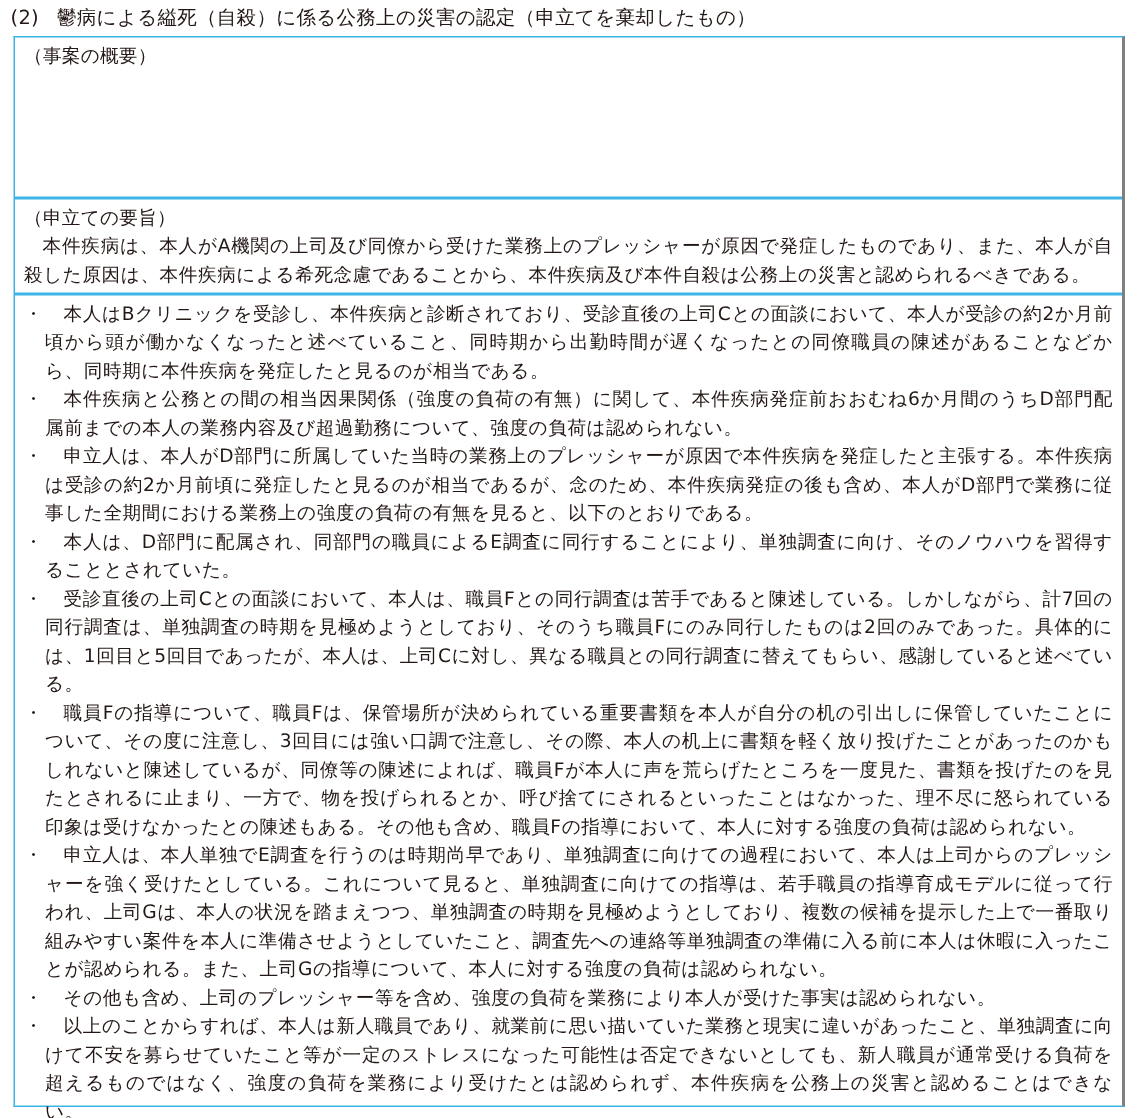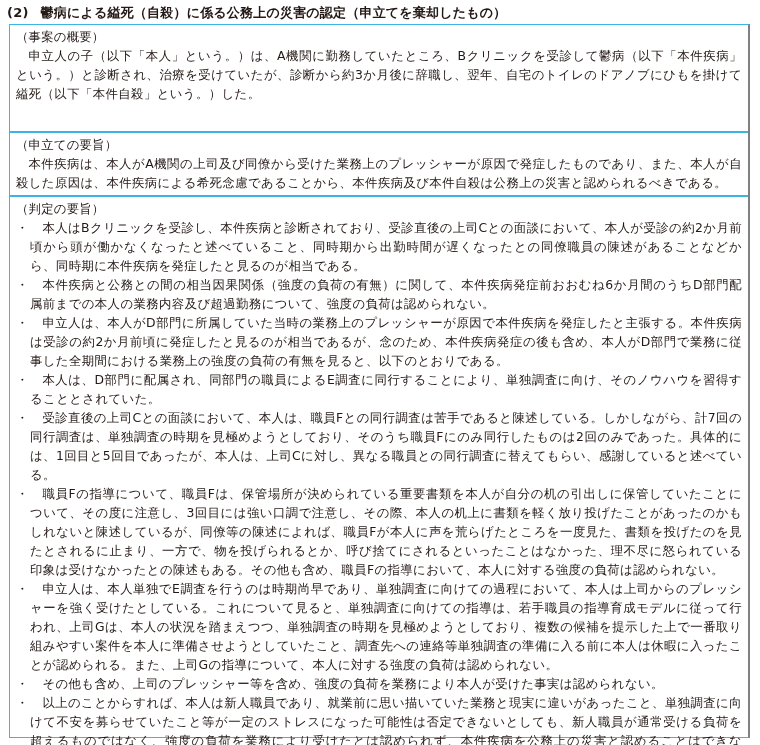--- a/index.html
+++ b/index.html
@@ -5,21 +5,21 @@
   html, body { margin: 0; padding: 0; background: #ffffff; }
   body {
     width: 760px; height: 745px; overflow: hidden;
     font-family: "DejaVu Sans", "Liberation Sans", sans-serif;
     color: #231815;
     font-size: 12.4px;
     line-height: 19px;
   }
   .title {
     position: absolute; left: 7px; top: 3px;
-    font-size: 13px; font-weight: bold; letter-spacing: 0.2px;
+    font-size: 13px; font-weight: normal; letter-spacing: 0.2px;
     white-space: nowrap;
   }
   .title .num { margin-right: 12px; }
   .box {
     position: absolute; left: 9px; top: 24px; width: 741px; height: 714px;
     border-top: 1px solid #3cb4e6;
     border-left: 1px solid #3cb4e6;
     border-bottom: 1px solid #3cb4e6;
     border-right: 2px solid #808080;
     box-sizing: border-box;
@@ -36,30 +36,28 @@
 <body>
 
 <div class="title">
   <span class="num">(2)</span><span>鬱病による縊死（自殺）に係る公務上の災害の認定（申立てを棄却したもの）</span>
 </div>
 
 <div class="box">
 
   <div class="section" style="height:108px; box-sizing:border-box;">
     <div class="heading">（事案の概要）</div>
-    <div class="para">申立人の子（以下「本人」という。）は、A機関に勤務していたところ、Bクリニックを受診して鬱病（以下「本件疾病」という。）と診断され、治療を受けていたが、診断から約3か月後に辞職し、翌年、自宅のトイレのドアノブにひもを掛けて縊死（以下「本件自殺」という。）した。</div>
   </div>
 
   <div class="section" style="height:64px; box-sizing:border-box;">
     <div class="heading">（申立ての要旨）</div>
     <div class="para">本件疾病は、本人がA機関の上司及び同僚から受けた業務上のプレッシャーが原因で発症したものであり、また、本人が自殺した原因は、本件疾病による希死念慮であることから、本件疾病及び本件自殺は公務上の災害と認められるべきである。</div>
   </div>
 
   <div class="section">
-    <div class="heading">（判定の要旨）</div>
 
     <div class="bullet">
       <span class="dot">・</span>
       <span class="txt">本人はBクリニックを受診し、本件疾病と診断されており、受診直後の上司Cとの面談において、本人が受診の約2か月前頃から頭が働かなくなったと述べていること、同時期から出勤時間が遅くなったとの同僚職員の陳述があることなどから、同時期に本件疾病を発症したと見るのが相当である。</span>
     </div>
     <div class="bullet">
       <span class="dot">・</span>
       <span class="txt">本件疾病と公務との間の相当因果関係（強度の負荷の有無）に関して、本件疾病発症前おおむね6か月間のうちD部門配属前までの本人の業務内容及び超過勤務について、強度の負荷は認められない。</span>
     </div>
     <div class="bullet">

